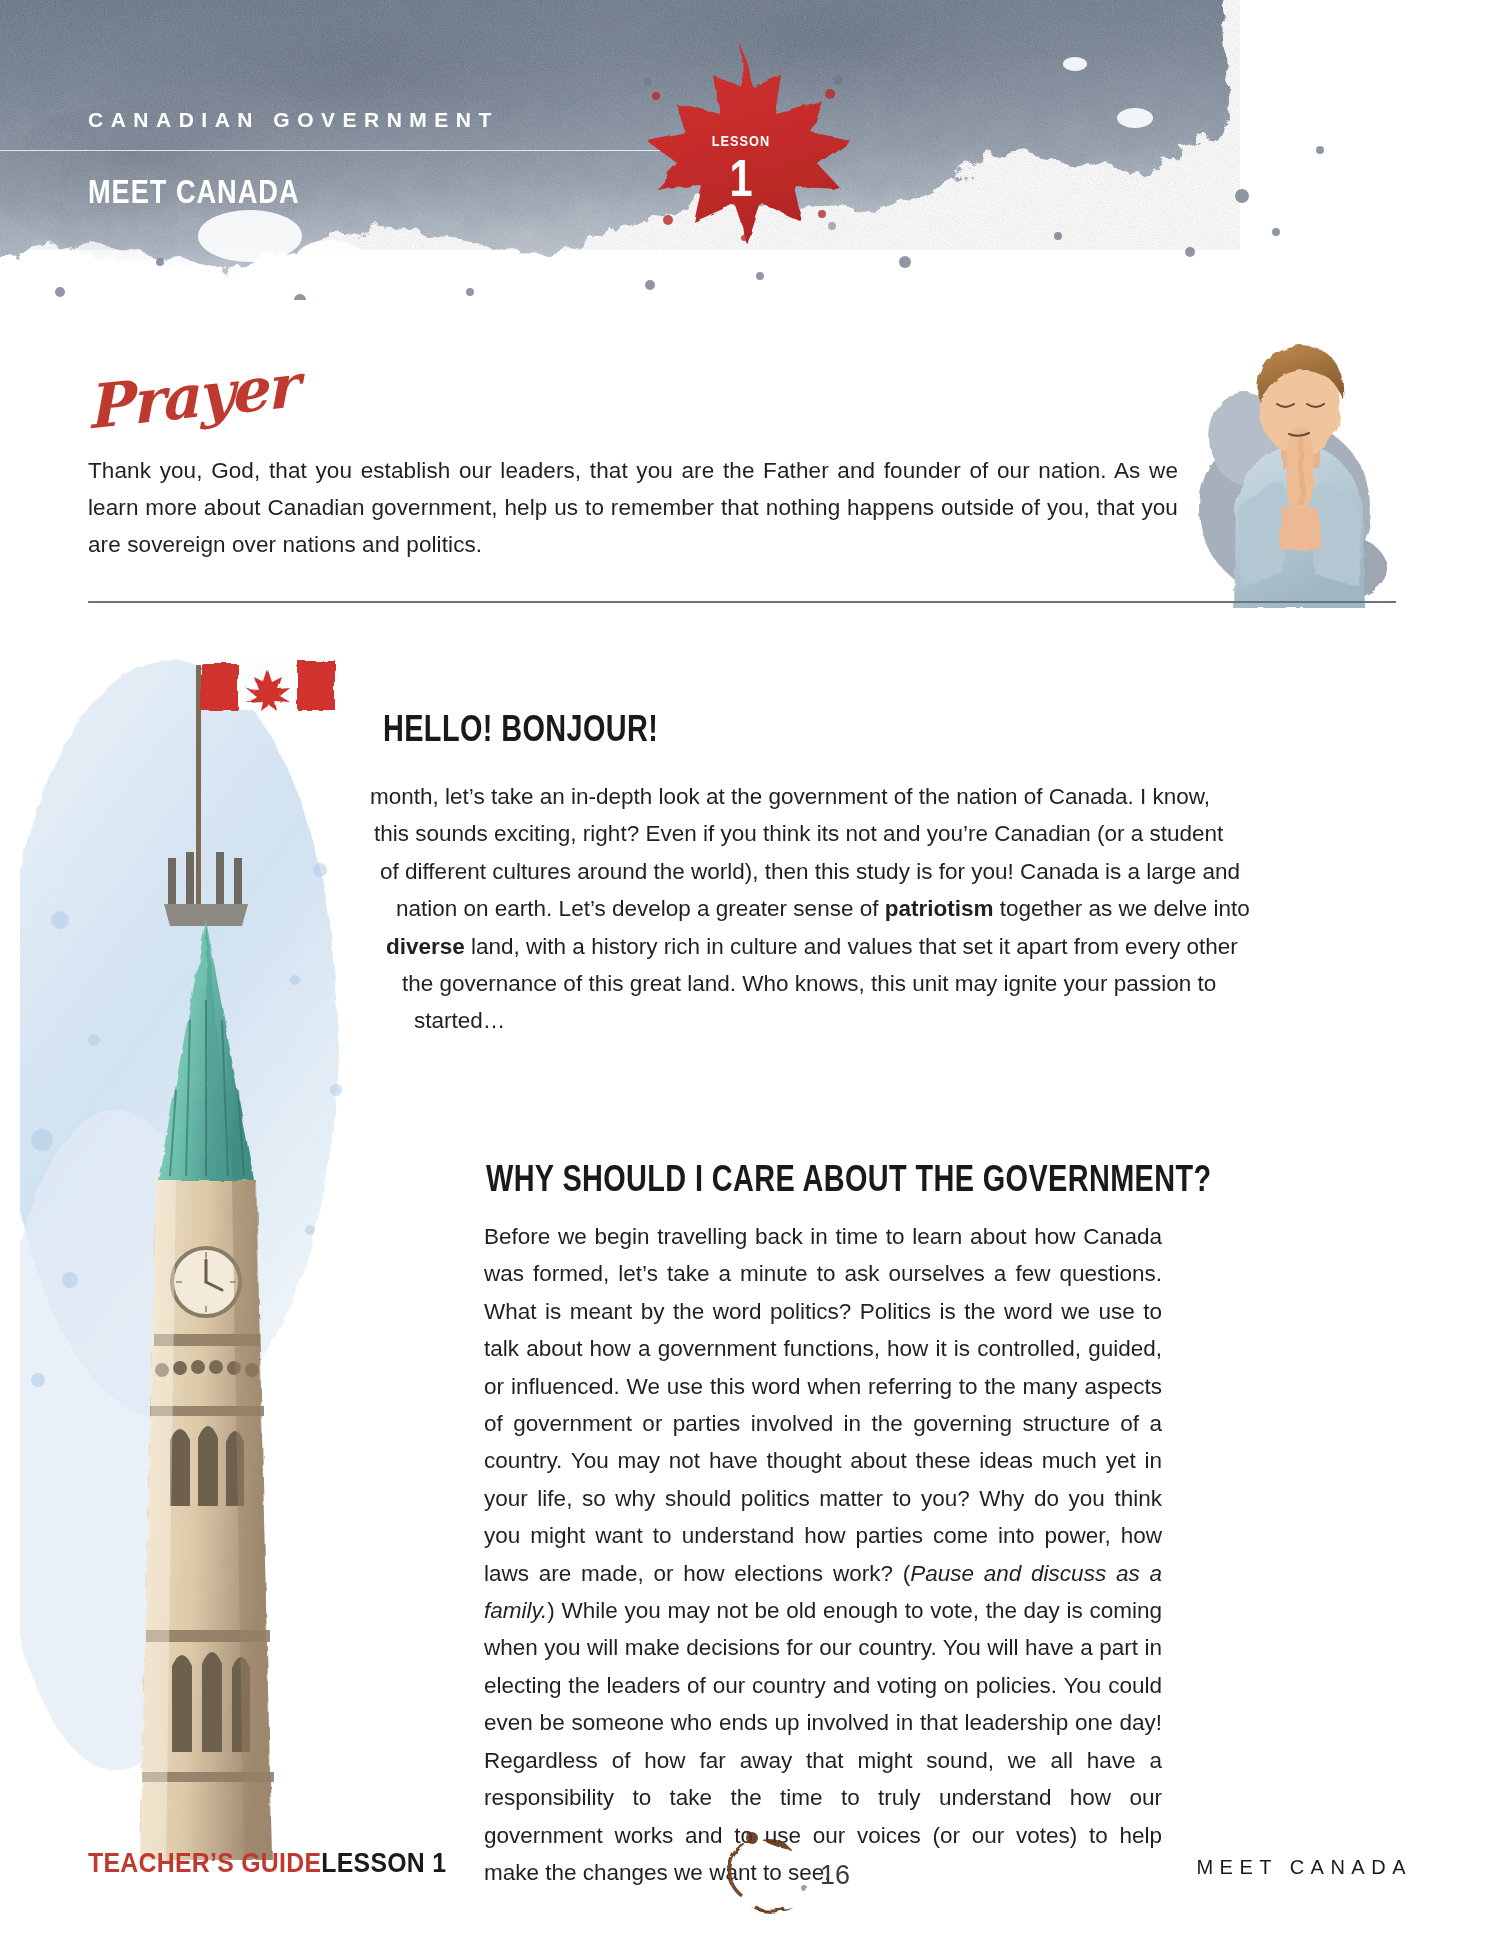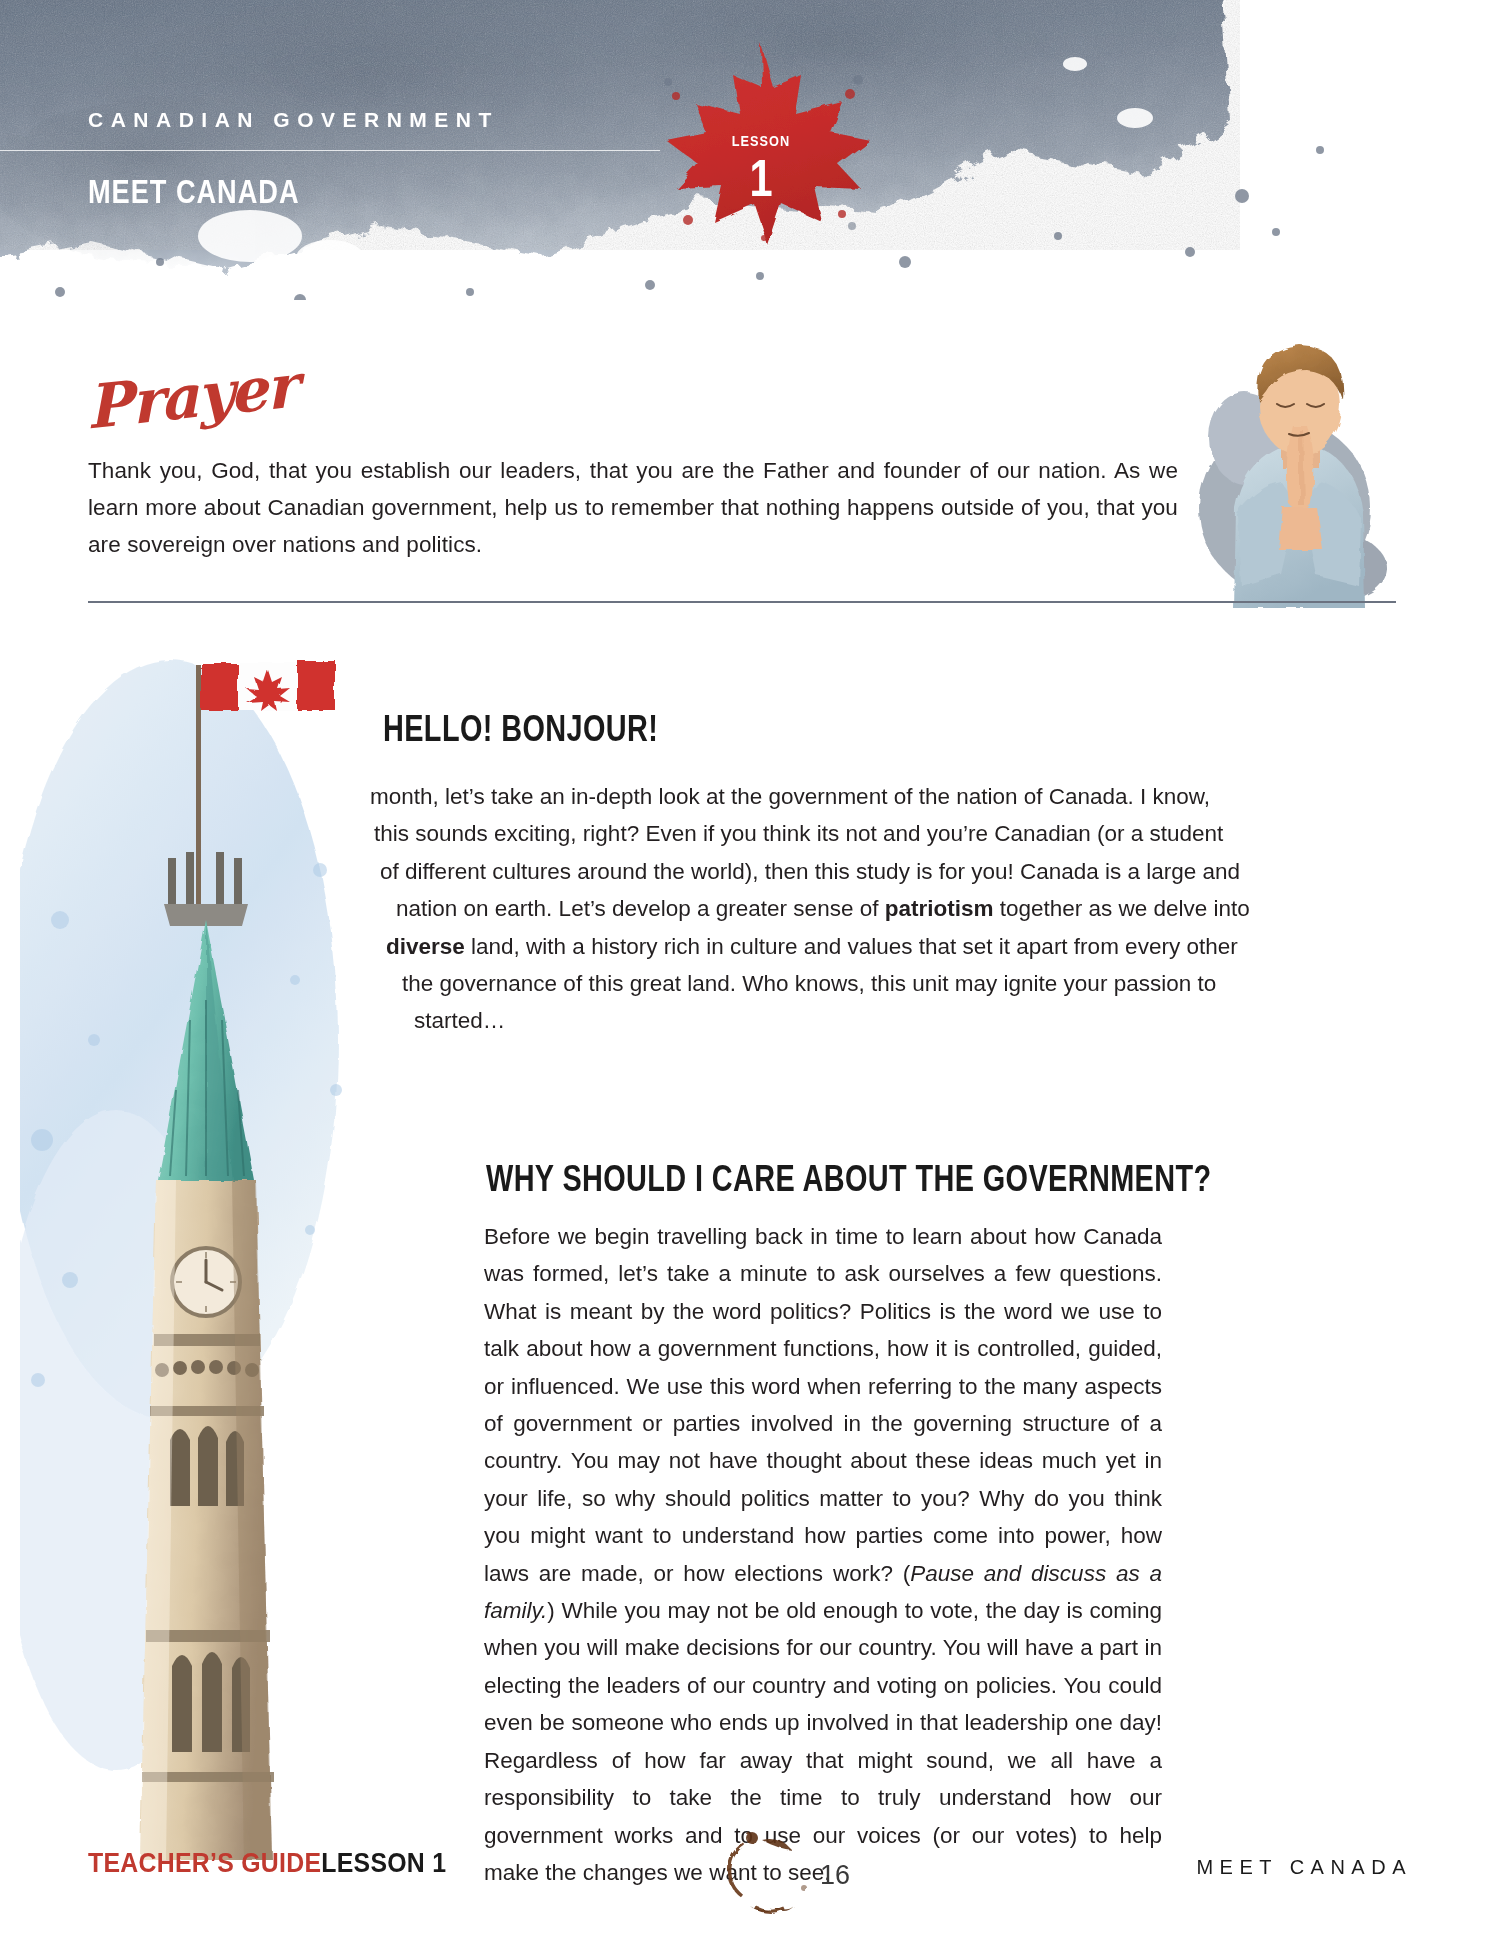--- a/index.html
+++ b/index.html
@@ -46,21 +46,21 @@
     font-weight:700;
     color:#ffffff;
     letter-spacing:1.2px;
     transform:scaleX(.80);
     transform-origin:left center;
     white-space:nowrap;
   }
 
   .leaf-badge{
     position:absolute;
-    left:646px; top:36px;
+    left:626px; top:36px;
     width:230px; height:210px;
   }
   .leaf-lesson{
     position:absolute;
     left:0; top:96px;
     width:230px;
     text-align:center;
     font-size:15px;
     font-weight:700;
     letter-spacing:1.2px;

